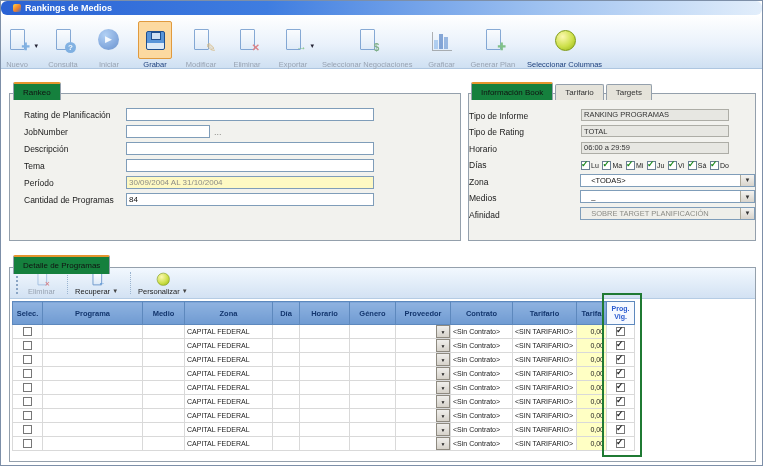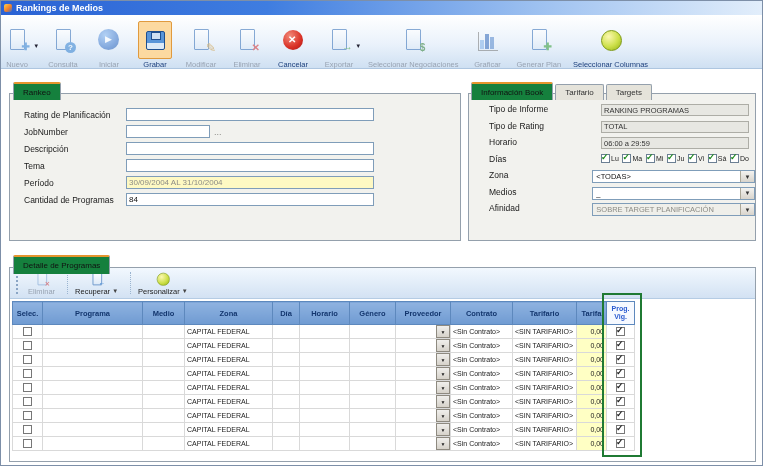--- a/index.html
+++ b/index.html
@@ -2,21 +2,21 @@
 <html><head>
 <meta charset="utf-8">
 <style>
   html,body{margin:0;padding:0;background:#ffffff;}
   body{width:763px;height:466px;font-family:"Liberation Sans",sans-serif;-webkit-font-smoothing:antialiased;}
   .window{position:relative;width:763px;height:466px;background:#ffffff;border:1px solid #7d8fa8;box-sizing:border-box;overflow:hidden;}
 
   
   .titlebar{position:absolute;left:0;top:0;width:100%;height:14px;
     background:linear-gradient(to right,#2a62d4 0%,#3f7de0 35%,#9cc0f0 70%,#e2eefb 100%);
-    display:flex;align-items:center;padding-left:3px;box-sizing:border-box;}
+    display:flex;align-items:center;padding-left:12px;box-sizing:border-box;border-radius:6px;}
   .app-icon{width:8px;height:8px;border-radius:2px;margin-right:4px;
     background:linear-gradient(135deg,#ffd24a,#f07f2a 55%,#3b6fd0);}
   .title-text{font-size:9px;font-weight:bold;color:#ffffff;white-space:nowrap;}
 
   
   .toolbar{position:absolute;left:0;top:14px;width:100%;height:54px;
     background:linear-gradient(#ffffff,#eaf2fb 55%,#cfe0f2);
     border-bottom:1px solid #aec6e0;display:flex;align-items:flex-start;padding-top:5px;box-sizing:border-box;}
   .tb-item{display:flex;flex-direction:column;align-items:center;padding:1px 6px;cursor:default;}
   .tb-item:first-child{margin-left:-7px;}
@@ -79,26 +79,26 @@
 
   
   .frow{display:flex;align-items:center;height:17px;margin-left:14px;}
   .frow .flabel{width:102px;font-size:8.5px;color:#1a1a1a;white-space:nowrap;}
   .txt{height:13px;background:#fff;border:1px solid #7f9db9;font-size:8px;color:#111;
     padding:0 2px;display:flex;align-items:center;box-sizing:border-box;}
   .txt.disabled{background:#fef9c3;color:#8c8c86;}
   .w248{width:248px;} .w84{width:84px;}
   .browse{font-size:9px;color:#8a8a84;margin-left:4px;}
 
-  .irow{display:flex;align-items:flex-start;height:16.5px;margin-left:20px;}
+  .irow{display:flex;align-items:flex-end;height:16.5px;}
   .irow .flabel{width:112px;font-size:8.5px;color:#1a1a1a;white-space:nowrap;}
   .flat{width:148px;height:12px;background:#e7e7e2;border:1px solid #adada6;font-size:7.5px;color:#333;
     padding:0 2px;display:flex;align-items:center;box-sizing:border-box;white-space:nowrap;overflow:hidden;}
   .combo{width:176px;height:13px;background:#fff;border:1px solid #7f9db9;font-size:7.5px;color:#111;
-    display:flex;align-items:center;justify-content:space-between;padding-left:3px;box-sizing:border-box;}
+    display:flex;align-items:center;justify-content:space-between;padding-left:10px;box-sizing:border-box;}
   .combo.disabled{background:#efefea;color:#8c8c86;}
   .combo .arrow-btn{width:13px;height:100%;background:linear-gradient(#f4f3f0,#d8d4cc);
     border-left:1px solid #aca899;display:flex;align-items:center;justify-content:center;font-size:6px;color:#333;}
   .days{display:flex;width:148px;justify-content:space-between;}
   .day{display:flex;align-items:center;font-size:7px;color:#222;gap:1px;}
   .cb{position:relative;display:inline-block;width:9px;height:9px;background:#fff;border:1px solid #6b7f93;box-sizing:border-box;vertical-align:middle;}
   .day .cb.checked::after{content:"✓";position:absolute;left:-1px;top:-3px;font-size:9px;color:#1d8a1d;font-weight:bold;}
   .grid .cb{border-color:#777;}
   .grid .cb.checked::after{content:"✓";position:absolute;left:-1px;top:-3px;font-size:9px;color:#222;font-weight:bold;}
 
@@ -189,27 +189,20 @@
       </div>
 
       <div class="tb-item disabled">
         <span class="tb-iconwrap">
           <span class="tb-icon" data-icon="delete-document-icon"></span>
 
         </span>
         <span class="tb-label">Eliminar</span>
       </div>
 
-      <div class="tb-item">
-        <span class="tb-iconwrap">
-          <span class="tb-icon" data-icon="cancel-icon"></span>
-
-        </span>
-        <span class="tb-label">Cancelar</span>
-      </div>
 
 
       <div class="tb-item disabled">
         <span class="tb-iconwrap">
           <span class="tb-icon" data-icon="export-document-icon"></span>
           <span class="dd-arrow show">▾</span>
         </span>
         <span class="tb-label">Exportar</span>
       </div>
 

